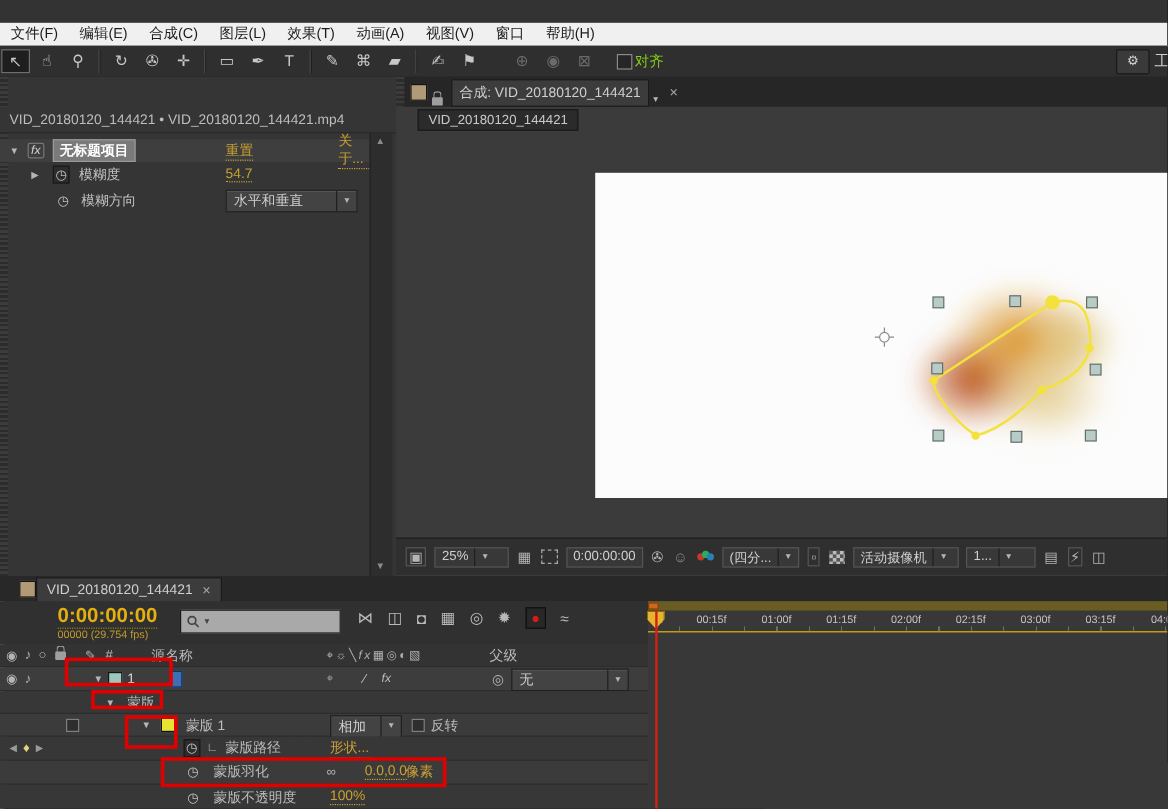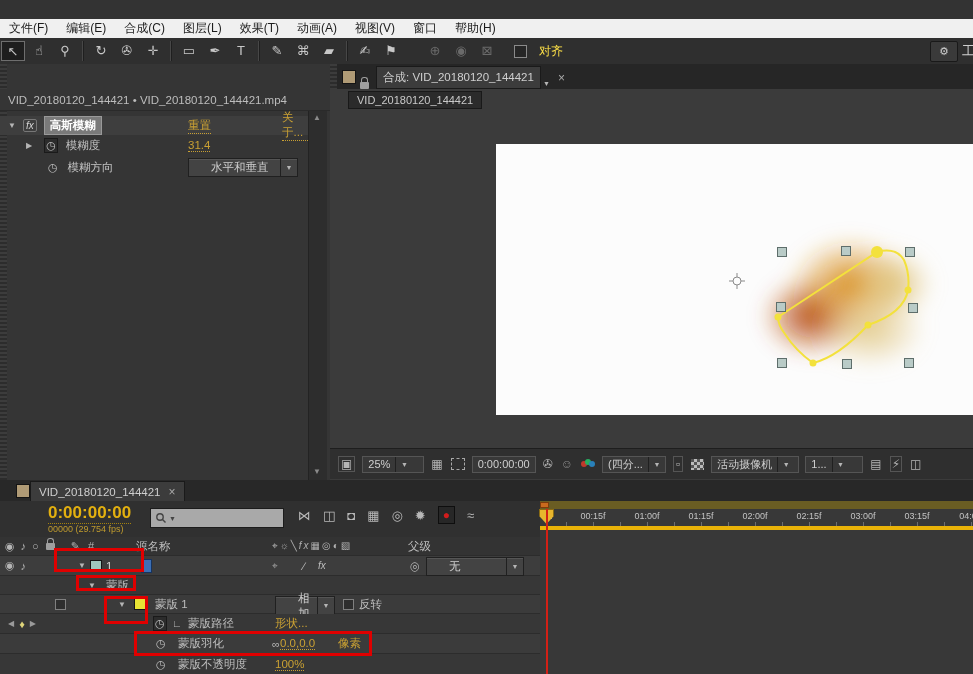--- a/index.html
+++ b/index.html
@@ -18,21 +18,21 @@
   .menu-item{font-size:12px;color:#1c1c1c;padding:0 9px;line-height:19px;cursor:default;}
   
   .toolbar{position:absolute;left:0;top:38px;width:973px;height:26px;background:#2f2f2f;border-bottom:1px solid #1c1c1c;
     display:flex;align-items:center;}
   .tool{width:24px;height:20px;margin:0 1px;color:#c8c8c8;font-size:13px;text-align:center;line-height:20px;}
   .tool.active{background:#1e1e1e;border:1px solid #6e6e6e;box-sizing:border-box;}
   .tsep{width:1px;height:20px;background:#474747;margin:0 4px;border-right:1px solid #1f1f1f;}
   .tool.dim{color:#6a6a6a;}
   .snap-wrap{display:flex;align-items:center;margin-left:14px;}
   .snap-box{width:11px;height:11px;border:1px solid #8a8a8a;background:#262626;display:inline-block;}
-  .snap-label{font-size:12px;color:#fde047;margin-left:12px;}
+  .snap-label{font-size:12px;color:#84cc16;margin-left:2px;}
   .ws-btn{position:absolute;left:930px;top:3px;width:26px;height:19px;background:#3a3a3a;border:1px solid #191919;
     color:#cfcfcf;font-size:11px;text-align:center;line-height:18px;border-radius:2px;}
   .ws-cut{position:absolute;left:962px;top:4px;color:#cfcfcf;font-size:13px;}
   
   .tabbar{background:#262626;}
   .chip{display:inline-block;width:12px;height:12px;border:1px solid #141414;}
   .lock{width:9px;height:7px;background:#9f9f9f;border-radius:1px;position:relative;display:inline-block;}
   .lock::before{content:"";position:absolute;top:-5px;left:1px;width:5px;height:5px;border:1.5px solid #9f9f9f;
     border-bottom:none;border-radius:3px 3px 0 0;}
   .tab{background:#3c3c3c;color:#cfcfcf;font-size:11.5px;padding:3px 6px;border:1px solid #1a1a1a;}
@@ -49,21 +49,21 @@
   .fxrow{position:absolute;left:0;width:308px;height:19px;font-size:11.5px;color:#c2c2c2;display:flex;align-items:center;}
   .tri{font-size:8px;color:#b5b5b5;}
   .fxbadge{font-style:italic;font-size:10px;color:#d5d5d5;border:1px solid #777;padding:0 2px;border-radius:2px;}
   .fxname-sel{background:#7a7a7a;color:#fff;font-weight:bold;padding:1px 5px;border:1px solid #999;}
   .olink{color:#c9a033;border-bottom:1px dotted #c9a033;}
   .oval{color:#c9a033;border-bottom:1px dotted #c9a033;}
   .stopwatch{color:#bdbdbd;font-size:11px;}
   .swbox{border:1px solid #1a1a1a;background:#2c2c2c;padding:0 1px;}
   .dropdown{background:#434343;border:1px solid #202020;color:#cfcfcf;font-size:11.5px;height:17px;display:flex;
     align-items:center;box-shadow:inset 0 1px 0 #555;}
-  .dropdown .lbl{flex:1;padding-left:22px;}
+  .dropdown .lbl{flex:1;padding-left:6px;}
   .ddbtn{width:16px;height:100%;border-left:1px solid #202020;display:flex;align-items:center;justify-content:center;}
   .vscroll{position:absolute;left:308px;top:47px;width:18px;height:369px;background:#2d2d2d;border-left:1px solid #232323;}
   .vscroll .up{position:absolute;top:2px;left:4px;color:#8b8b8b;font-size:8px;}
   .vscroll .down{position:absolute;bottom:4px;left:4px;color:#8b8b8b;font-size:8px;}
   
   .comp-panel{position:absolute;left:330px;top:64px;width:643px;height:416px;background:#3b3b3b;}
   .comp-tabrow{position:absolute;left:0;top:0;width:643px;height:25px;}
   .comp-namebtn{position:absolute;left:18px;top:27px;background:#2b2b2b;border:1px solid #191919;color:#c9c9c9;
     font-size:11px;padding:2px 8px;}
   .comp-frame{position:absolute;left:166px;top:80px;width:477px;height:271px;background:#fcfcfc;}
@@ -88,21 +88,21 @@
   .tc-big{position:absolute;left:48px;top:2px;font-size:17px;font-weight:bold;color:#e3b00f;border-bottom:1px dotted #a3820d;}
   .tc-small{position:absolute;left:48px;top:23px;font-size:9px;color:#bf9b2e;}
   .searchbox{position:absolute;left:150px;top:7px;width:132px;height:18px;background:#a9a9a9;border:1px solid #1c1c1c;
     display:flex;align-items:center;}
   .tl-icons{position:absolute;left:292px;top:5px;display:flex;align-items:center;}
   .tlicon{color:#b9b9b9;font-size:13px;margin:0 6px;}
   .autokey{color:#d21c1c;font-size:12px;border:1px solid #0e0e0e;background:#272727;padding:1px 4px;margin:0 6px;}
   
   .tl-right{position:absolute;left:540px;top:21px;width:433px;height:173px;background:#383838;}
   .workarea{position:absolute;left:0;top:0;width:433px;height:8px;background:#6a5d23;border-bottom:1px solid #23200e;}
-  .ruler{position:absolute;left:0;top:8px;width:433px;height:17px;background:#383838;border-bottom:4px solid #eab308;}
+  .ruler{position:absolute;left:0;top:8px;width:433px;height:17px;background:#383838;border-bottom:1px solid #eab308;}
   .ruler::after{content:"";position:absolute;left:0;bottom:0;width:433px;height:4px;
     background:repeating-linear-gradient(90deg,transparent 0 26px,#6e6e6e 26px 27px);}
   .tick{position:absolute;top:2px;font-size:9px;color:#c3c3c3;transform:translateX(-50%);}
   .playhead{position:absolute;left:-1px;top:8px;width:15px;height:15px;background:#e7b52d;border:1px solid #8a6b14;
     box-sizing:border-box;clip-path:polygon(0 0,100% 0,100% 45%,50% 100%,0 45%);}
   .cti{position:absolute;left:6px;top:8px;width:2px;height:165px;background:#d32016;}
   .wa-handle{position:absolute;left:0;top:1px;width:9px;height:6px;background:#c96a1e;border:1px solid #7c3c0c;box-sizing:border-box;}
   
   .tl-row{position:absolute;left:0;width:540px;font-size:11.5px;color:#bdbdbd;display:flex;align-items:center;
     border-bottom:1px solid #2c2c2c;box-sizing:border-box;background:#373737;}
@@ -164,29 +164,29 @@
     <span class="ws-cut">工</span>
   </div>
 
   <section class="fx-panel">
     <div class="gripper"></div>
     <div class="fx-bread">VID_20180120_144421 • VID_20180120_144421.mp4</div>
 
     <div class="fxrow" style="top:52px;background:#3e3e3e;">
       <span class="tri" style="margin-left:8px;">▼</span>
       <span class="fxbadge" style="margin-left:7px;">fx</span>
-      <span class="fxname-sel" style="margin-left:7px;">高斯模糊</span>
+      <span class="fxname-sel" style="margin-left:7px;">无标题项目</span>
       <span class="olink abs" style="left:188px;">重置</span>
       <span class="olink abs" style="left:282px;">关于...</span>
     </div>
     <div class="fxrow" style="top:72px;">
       <span class="tri" style="margin-left:26px;">▶</span>
       <span class="stopwatch swbox" style="margin-left:12px;">◷</span>
       <span style="margin-left:8px;">模糊度</span>
-      <span class="oval abs" style="left:188px;">31.4</span>
+      <span class="oval abs" style="left:188px;">54.7</span>
     </div>
     <div class="fxrow" style="top:92px;height:22px;">
       <span class="stopwatch" style="margin-left:48px;">◷</span>
       <span style="margin-left:10px;">模糊方向</span>
       <span class="dropdown abs" style="left:188px;width:108px;">
         <span class="lbl">水平和垂直</span>
         <span class="ddbtn dd-arrow"></span>
       </span>
     </div>
     <div class="vscroll">
@@ -346,21 +346,21 @@
       <div class="cti"></div>
     </div>
 
     <div class="tl-row" style="top:57px;height:19px;background:#333;">
       <span class="ico" style="margin-left:5px;">◉</span>
       <span class="ico" style="margin-left:6px;">♪</span>
       <span class="ico" style="margin-left:6px;">○</span>
       <span class="lock" style="margin-left:7px;"></span>
       <span class="ico" style="margin-left:16px;">✎</span>
       <span class="ico" style="margin-left:8px;">#</span>
-      <span style="margin-left:42px;">源名称</span>
+      <span style="margin-left:32px;">源名称</span>
       <span class="abs" style="left:272px;color:#b0b0b0;font-size:10px;letter-spacing:2px;">⌖☼╲<i style="font-style:italic">fx</i>▦◎◐▧</span>
       <span class="abs" style="left:408px;">父级</span>
     </div>
 
     <div class="tl-row" style="top:76px;height:20px;background:#3d3d3d;">
       <span class="ico" style="margin-left:5px;">◉</span>
       <span class="ico" style="margin-left:6px;">♪</span>
       <span class="tri abs" style="left:78px;">▼</span>
       <span class="swatch abs" style="left:90px;top:4px;background:#9fc6bd;"></span>
       <span class="abs" style="left:106px;color:#d5d5d5;">1</span>
@@ -403,21 +403,21 @@
       <span class="stopwatch swbox abs" style="left:153px;">◷</span>
       <span class="abs" style="left:172px;color:#b5b5b5;font-size:10px;">∟</span>
       <span class="abs" style="left:188px;">蒙版路径</span>
       <span class="oval abs" style="left:275px;">形状...</span>
     </div>
 
     <div class="tl-row" style="top:154px;height:20px;background:#3b3b3b;">
       <span class="stopwatch abs" style="left:156px;">◷</span>
       <span class="abs" style="left:178px;">蒙版羽化</span>
       <span class="abs" style="left:272px;color:#b5b5b5;font-size:11px;">∞</span>
-      <span class="oval abs" style="left:280px;">0.0,0.0</span>
+      <span class="oval abs" style="left:304px;">0.0,0.0</span>
       <span class="abs" style="left:338px;color:#c9a033;">像素</span>
     </div>
 
     <div class="tl-row" style="top:174px;height:20px;border-bottom:none;">
       <span class="stopwatch abs" style="left:156px;">◷</span>
       <span class="abs" style="left:178px;">蒙版不透明度</span>
       <span class="oval abs" style="left:275px;text-align:center;">100%</span>
     </div>
   </section>
 

